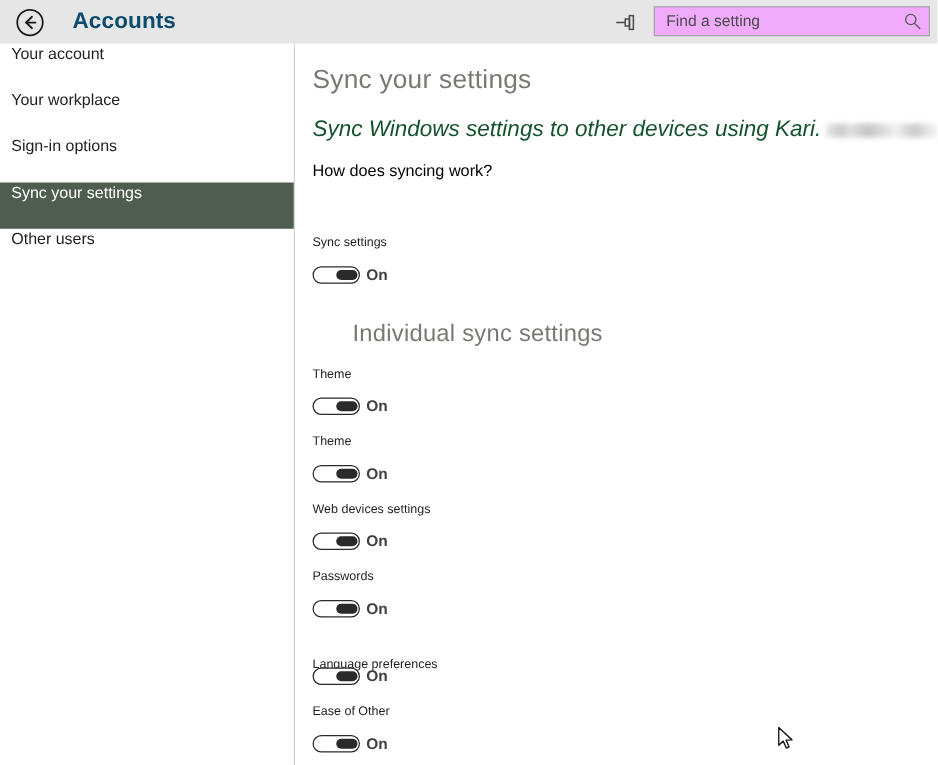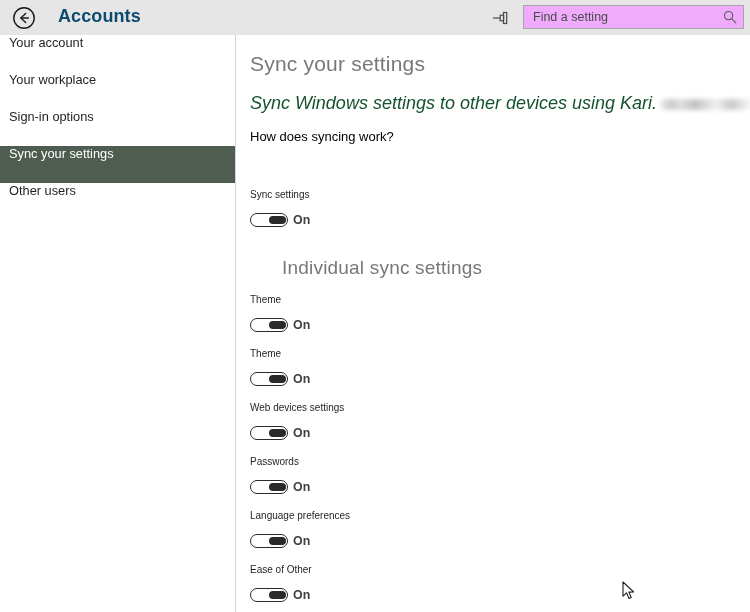--- a/index.html
+++ b/index.html
@@ -349,21 +349,21 @@
     </div>
 
     <div class="setting-label" style="top:421px;">Passwords</div>
     <div class="toggle-row" style="top:444px;">
       <span class="toggle">
         <span class="thumb"></span>
       </span>
       <span class="toggle-state">On</span>
     </div>
 
-    <div class="setting-label" style="top:475px;">Language preferences</div>
+    <div class="setting-label" style="top:491px;">Language preferences</div>
     <div class="toggle-row" style="top:498px;">
       <span class="toggle">
         <span class="thumb"></span>
       </span>
       <span class="toggle-state">On</span>
     </div>
 
     <div class="setting-label" style="top:529px;">Ease of Other</div>
     <div class="toggle-row" style="top:552px;">
       <span class="toggle">

